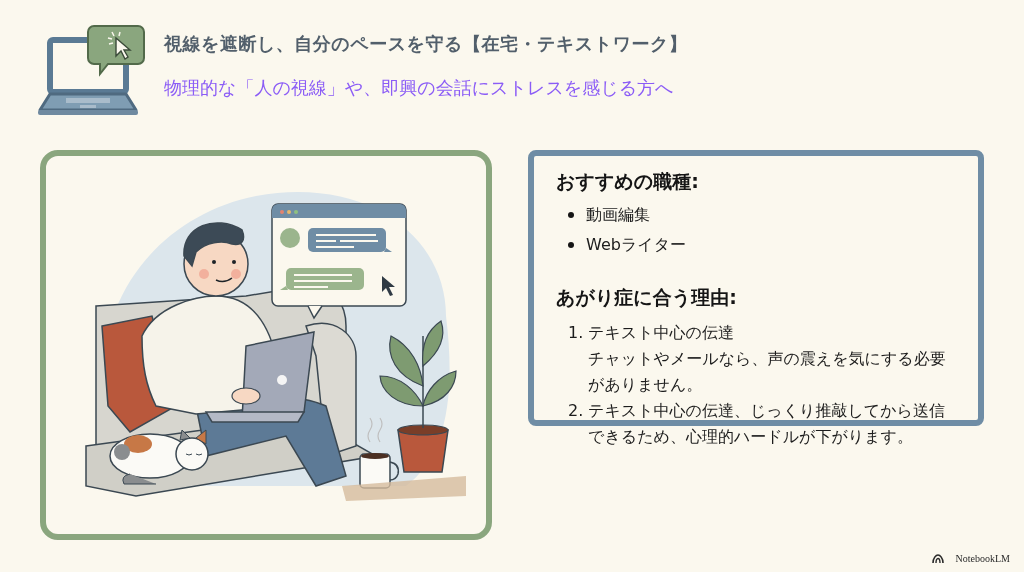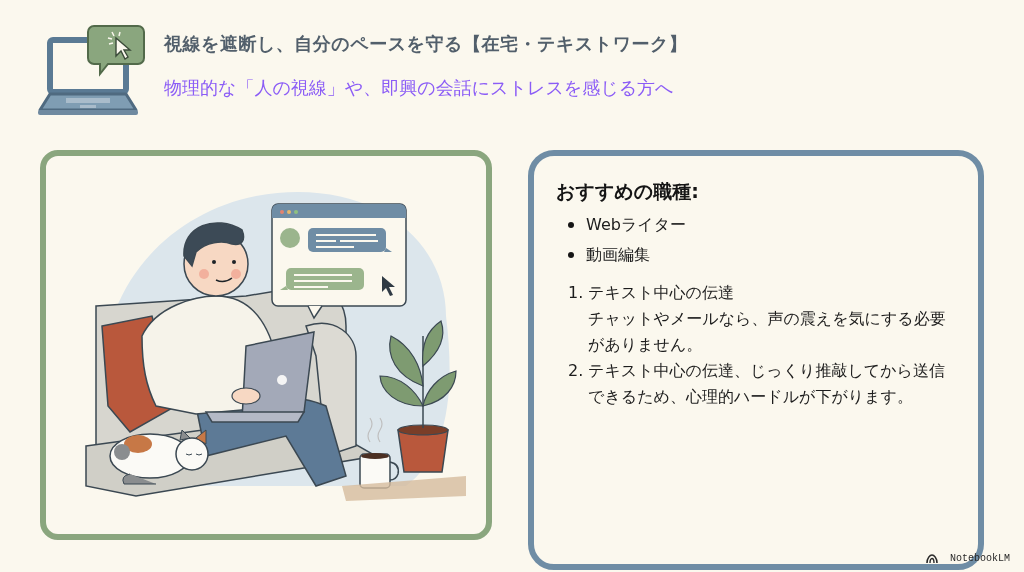--- a/index.html
+++ b/index.html
@@ -20,38 +20,38 @@
       position: absolute; left: 164px; top: 76px;
       font-size: 18px; color: #8b5cf6; white-space: nowrap;
     }
     .panel-left {
       position: absolute; left: 40px; top: 150px; width: 452px; height: 390px;
       border: 6px solid #8aa67e; border-radius: 18px; background: #fbf8ee;
       overflow: hidden;
     }
     .panel-left svg { position: absolute; left: 0; top: 0; }
     .panel-right {
-      position: absolute; left: 528px; top: 150px; width: 456px; height: 420px;
-      border: 6px solid #6f8da5; border-radius: 26px; background: #fbf8ee;
-      padding: 22px 22px 0 22px;
+      position: absolute; left: 528px; top: 150px; width: 456px; height: 276px;
+      border: 6px solid #6f8da5; border-radius: 8px; background: #fbf8ee;
+      padding: 12px 22px 0 22px;
     }
     .section-title { font-size: 19px; font-weight: bold; color: #151515; line-height: 26px; }
     .bullets { list-style: none; margin-top: 6px; margin-left: 12px; }
     .bullets li { font-size: 16px; line-height: 30px; display: flex; align-items: center; }
     .bullet-dot { width: 6px; height: 6px; background: #151515; border-radius: 50%; margin-right: 12px; flex-shrink: 0; }
     .section-title.second { margin-top: 24px; }
     .reasons { list-style: none; margin-top: 10px; margin-left: 12px; }
     .reason { display: flex; font-size: 16px; line-height: 26px; }
     .reason-num { width: 20px; flex-shrink: 0; }
     .reason-body { flex: 1; }
     .reason-desc { width: 366px; }
     .footer-brand {
       position: absolute; right: 14px; bottom: 8px;
       font-size: 10px; color: #2a2a2a; display: flex; align-items: center; gap: 12px;
-      font-family: Liberation Mono, monospace;
+      font-family: Liberation Serif, serif;
     }
   </style>
 </head>
 <body>
 
 <div class="header-icon">
   <svg width="110" height="96" viewBox="0 0 110 96">
 
     <rect x="14" y="18" width="76" height="52" rx="3" fill="#fbf8ee" stroke="#5a7a94" stroke-width="6"></rect>
 
@@ -145,28 +145,29 @@
       <path d="M262 150 L268 162 L276 150" fill="#fbf8ee" stroke="#3b4852" stroke-width="1.5"></path>
     </g>
   </svg>
 </div>
 
 <div class="panel-right">
   <div class="section-title">おすすめの職種:</div>
   <ul class="bullets">
     <li>
       <span class="bullet-dot"></span>
-      <span>Webライター</span>
+      <span>動画編集</span>
     </li>
     <li>
       <span class="bullet-dot"></span>
-      <span>動画編集</span>
+      <span>Webライター</span>
     </li>
   </ul>
 
+  <div class="section-title second">あがり症に合う理由:</div>
   <ol class="reasons">
     <li class="reason">
       <span class="reason-num">1.</span>
       <div class="reason-body">
         <div>テキスト中心の伝達</div>
         <div class="reason-desc">チャットやメールなら、声の震えを気にする必要がありません。</div>
       </div>
     </li>
     <li class="reason">
       <span class="reason-num">2.</span>

